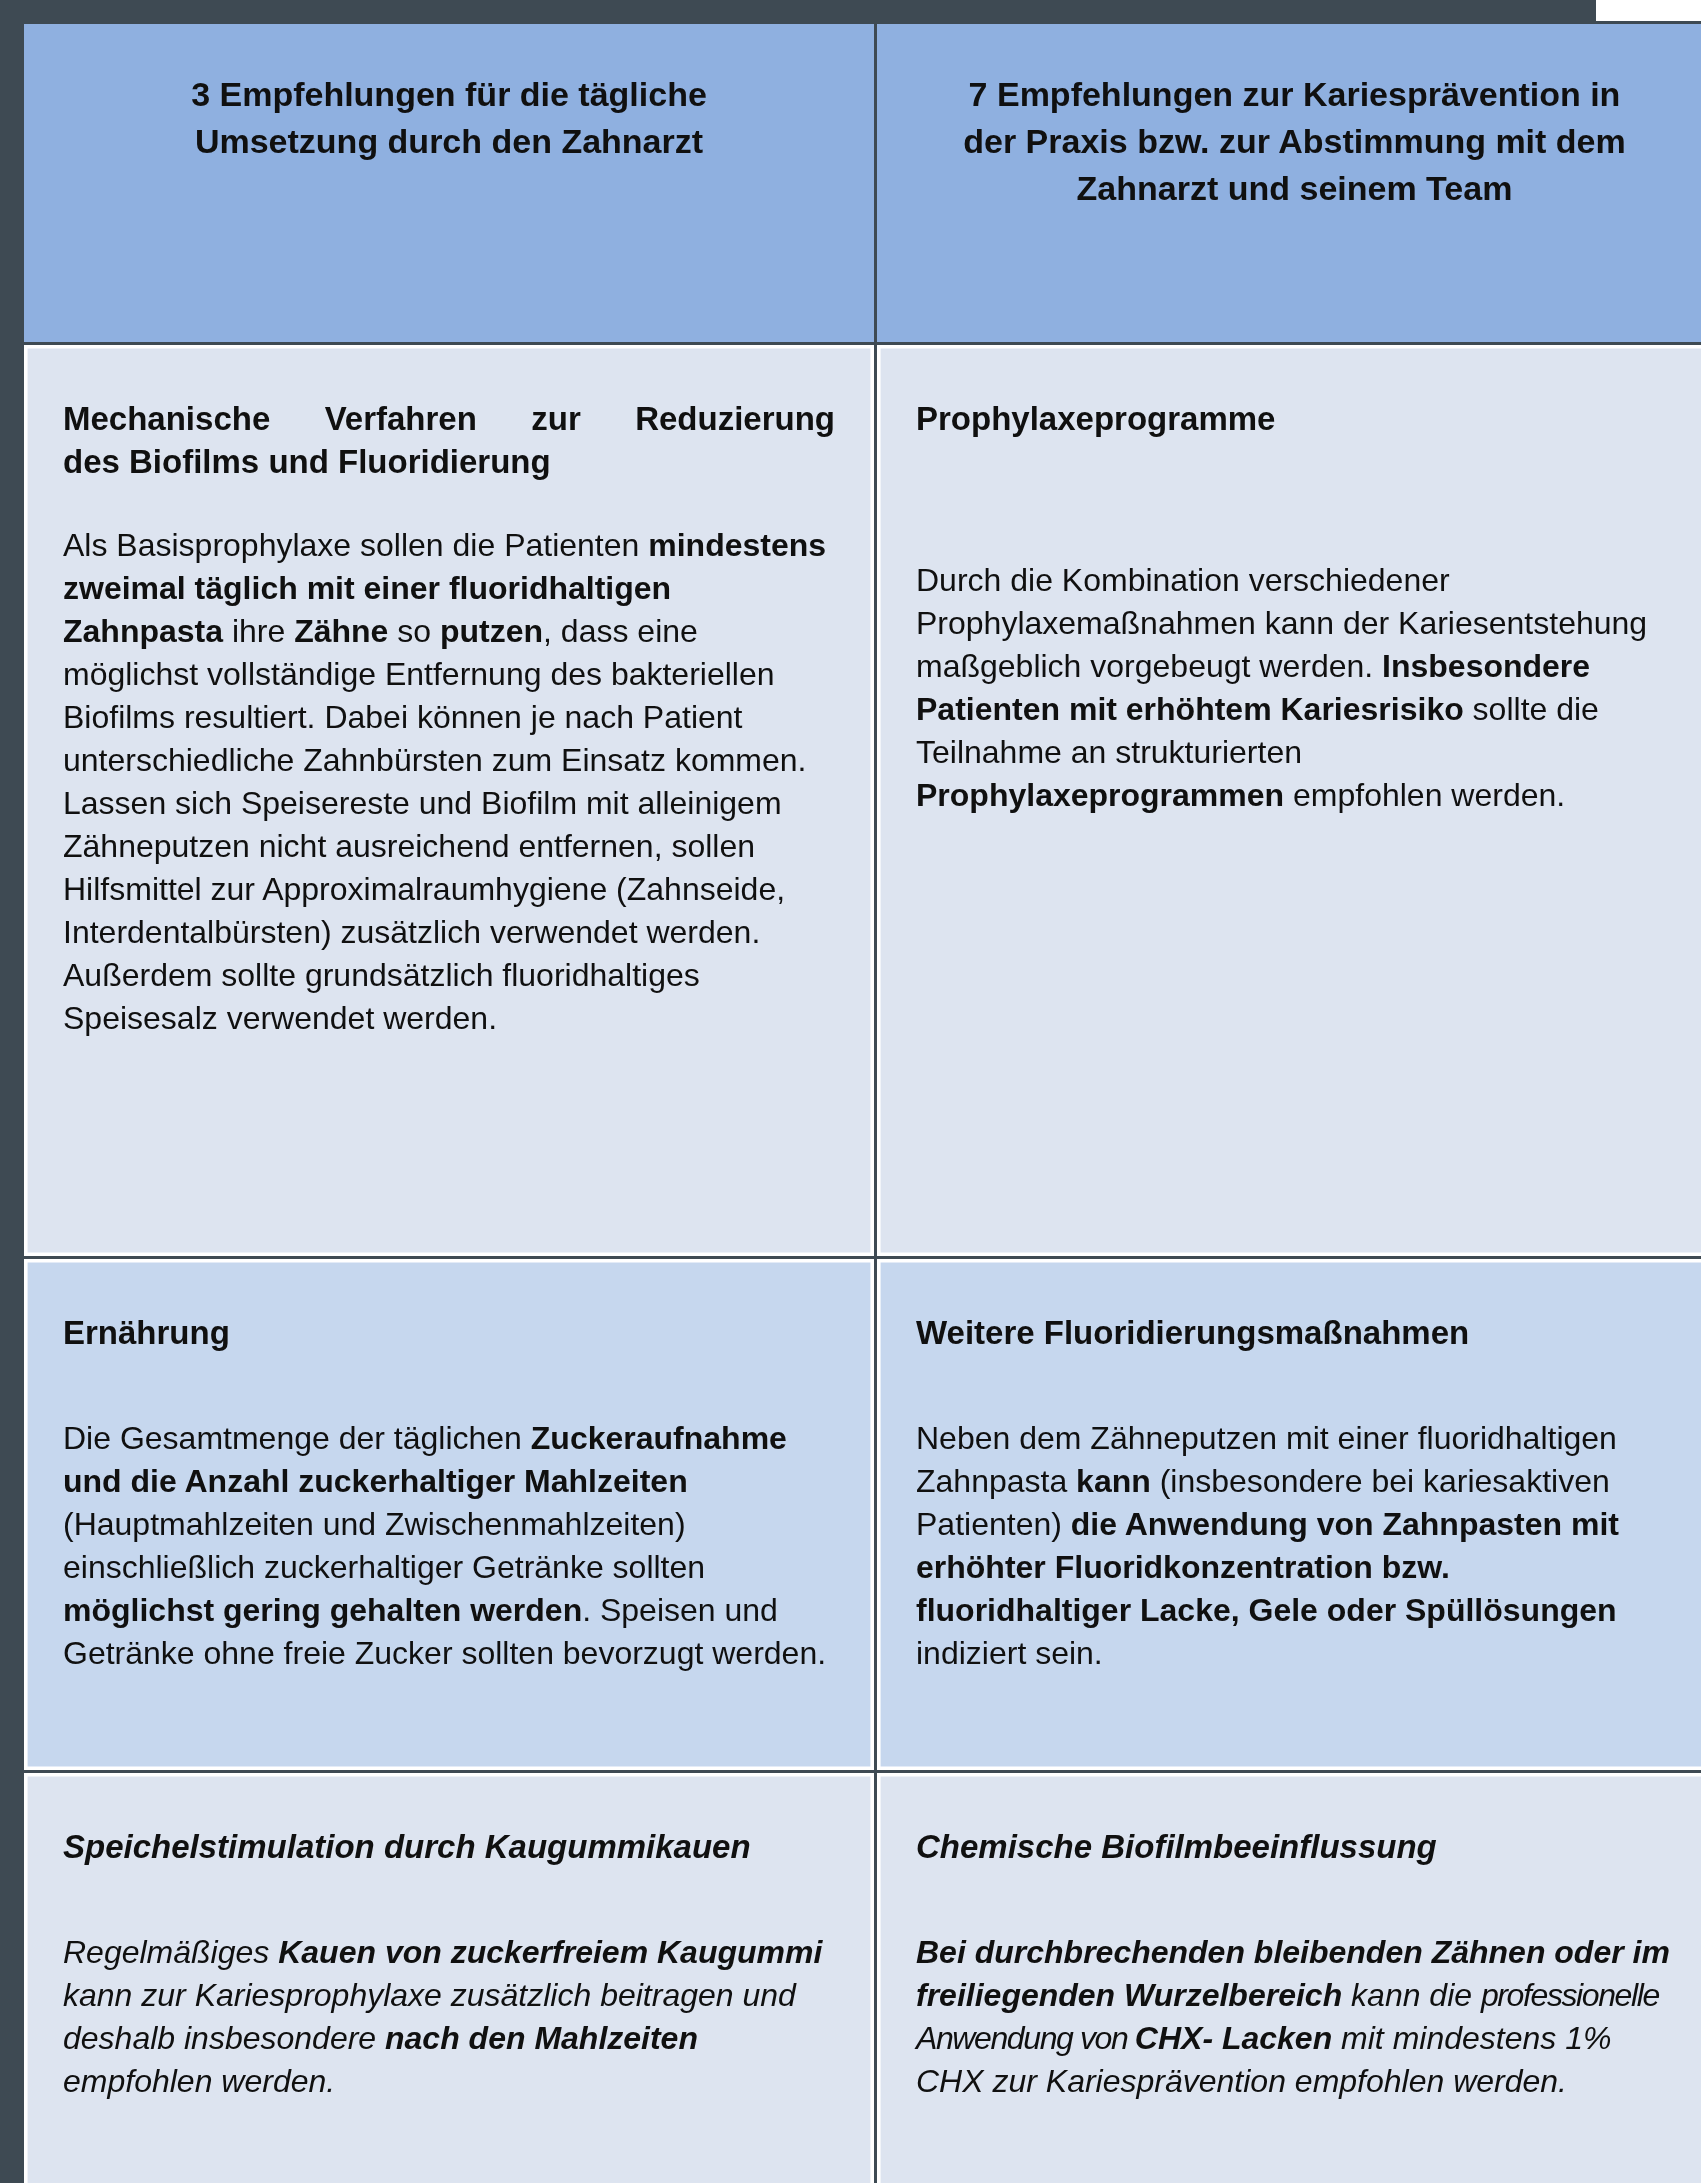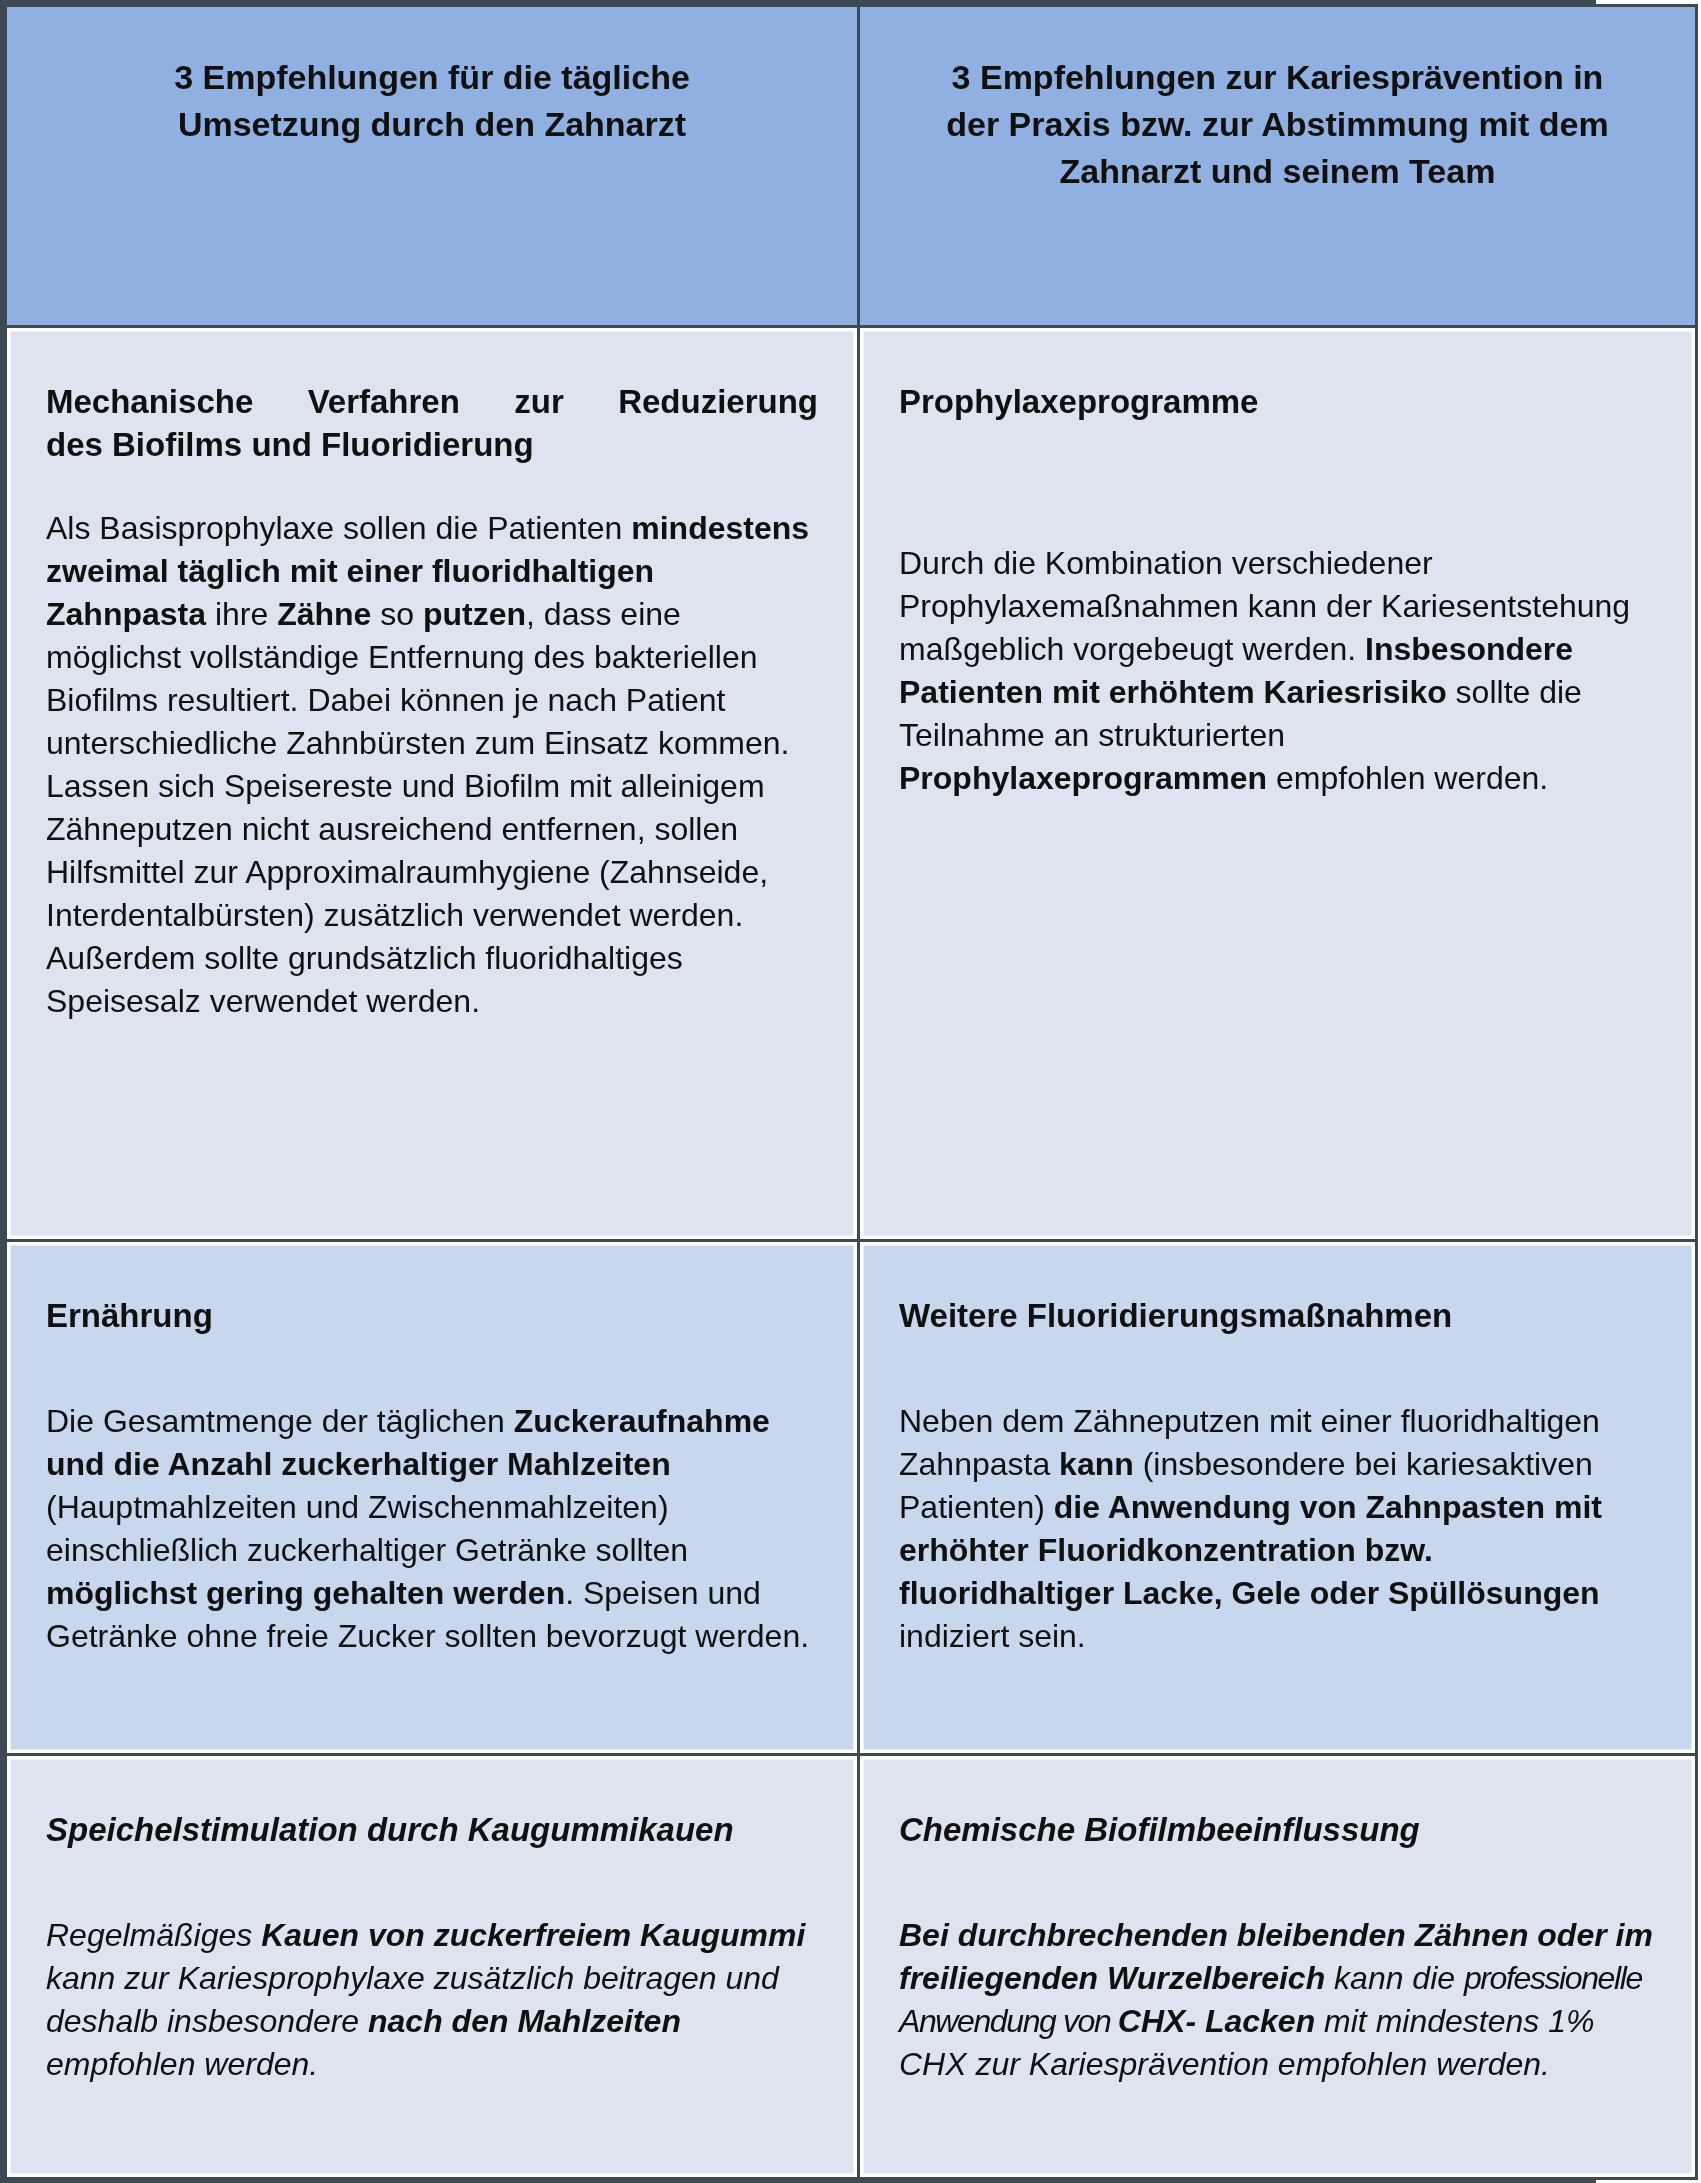--- a/index.html
+++ b/index.html
@@ -13,21 +13,21 @@
   *{box-sizing:border-box;margin:0;padding:0;}
   body{
     background:#ffffff;
     font-family:"Liberation Sans","DejaVu Sans",sans-serif;
     color:var(--text);
   }
   .page{
     width:1596px;
     height:2183px;
     background:var(--border);
-    padding:4px;
+    padding:21px;
   }
   table.guideline{
     width:1694px;
     height:2176px;
     border-collapse:collapse;
     table-layout:fixed;
   }
   td{
     border:3.6px solid var(--border);
     vertical-align:top;
@@ -84,21 +84,21 @@
     <tbody>
         <tr class="hrow" style="height:278px;">
       <td class="hcell c-left">
         <div class="hlines">
               <div class="ln">3 Empfehlungen für die tägliche</div>
               <div class="ln">Umsetzung durch den Zahnarzt</div>
             </div>
       </td>
       <td class="hcell c-right">
         <div class="hlines">
-              <div class="ln">3 Empfehlungen zur Kariesprävention in</div>
+              <div class="ln">7 Empfehlungen zur Kariesprävention in</div>
               <div class="ln">der Praxis bzw. zur Abstimmung mit dem</div>
               <div class="ln">Zahnarzt und seinem Team</div>
             </div>
       </td>
     </tr>
 
     <tr class="r1 row-light" style="height:792px;">
       <td class="bcell c-left">
         <div class="heading justify-first">
               <div class="ln">Mechanische Verfahren zur Reduzierung</div>

